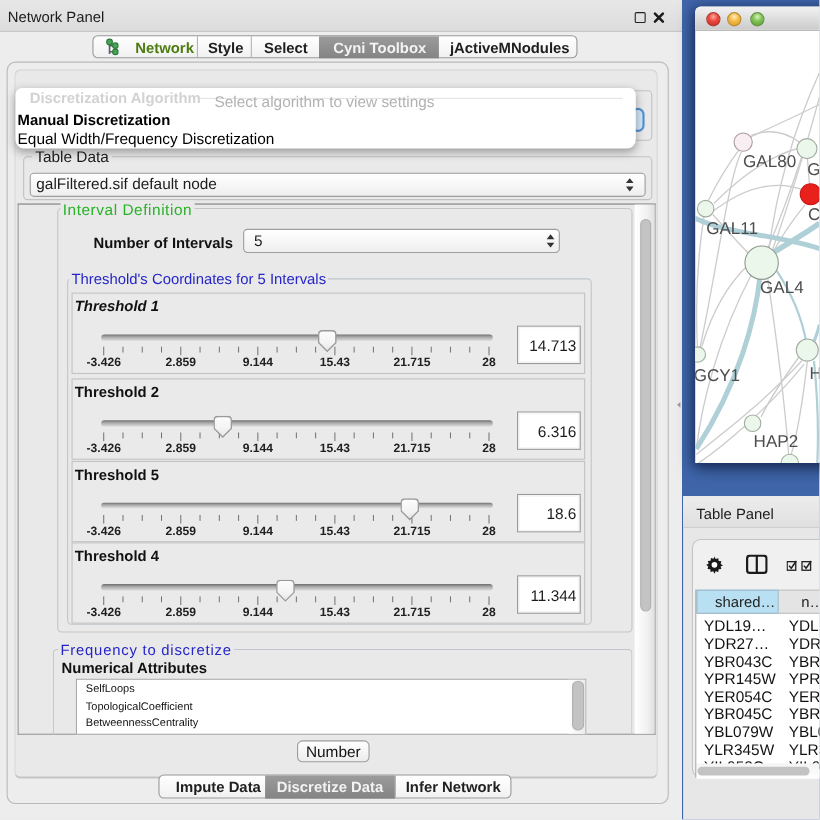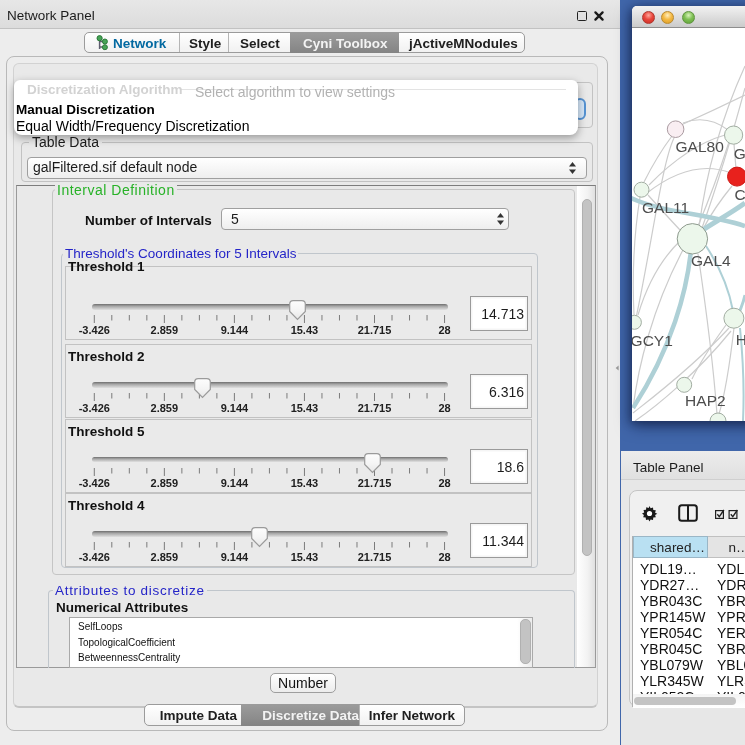--- a/index.html
+++ b/index.html
@@ -21,21 +21,21 @@
  border:1px solid #9b9b9b;border-radius:5px;box-sizing:border-box;"></div>
 <div class="abs" style="left:179px;top:33px;width:1px;height:19px;background:#b5b5b5;"></div>
 <div class="abs" style="left:228px;top:33px;width:1px;height:19px;background:#b5b5b5;"></div>
 <div class="abs" style="left:290px;top:32.5px;width:109px;height:20px;background:linear-gradient(#9b9b9b,#848484);"></div>
 <svg class="abs" style="left:95px;top:34px" width="13" height="17" viewBox="0 0 13 17">
  <path d="M4.6 5.5 V15 M4.6 7.5 H9.5 M4.6 13 H9.5" stroke="#5d5d6e" stroke-width="1.5" fill="none"></path>
  <circle cx="4.6" cy="4.2" r="2.6" fill="#47a457" stroke="#2c7a3a" stroke-width="1"></circle>
  <circle cx="9.9" cy="7.5" r="2.5" fill="#47a457" stroke="#2c7a3a" stroke-width="1"></circle>
  <circle cx="9.9" cy="13.2" r="2.5" fill="#47a457" stroke="#2c7a3a" stroke-width="1"></circle>
 </svg>
-<div class="abs bl" style="left:113px;top:36px;color:#0369a1;">Network</div>
+<div class="abs bl" style="left:123px;top:36px;color:#4d7c0f;">Network</div>
 <div class="abs bl" style="left:189px;top:36px;color:#202020;">Style</div>
 <div class="abs bl" style="left:240px;top:36px;color:#202020;">Select</div>
 <div class="abs bl" style="left:303px;top:36px;color:#f3f3f3;">Cyni Toolbox</div>
 <div class="abs bl" style="left:409px;top:36px;color:#202020;">jActiveMNodules</div>
 
 <div class="abs" style="left:6px;top:56px;width:602px;height:675px;box-sizing:border-box;
  border:1px solid #b9b9b9;border-radius:8px;background:#ededed;"></div>
 <div class="abs" style="left:13px;top:63px;width:585px;height:645px;box-sizing:border-box;
  border:1px solid #d2d2d2;border-bottom:2px solid #c4c4c4;border-radius:6px;background:#e9e9e9;"></div>
 
@@ -78,21 +78,21 @@
 <svg width="0" height="0" style="position:absolute">
     <defs>
       <linearGradient id="thumbg" x1="0" y1="0" x2="0" y2="1">
         <stop offset="0" stop-color="#fdfdfd"></stop>
         <stop offset="0.55" stop-color="#f4f4f4"></stop>
         <stop offset="1" stop-color="#e6e6e6"></stop>
       </linearGradient>
     </defs>
   </svg>
 <div class="abs" style="left:65px;top:266px;width:467px;height:74px;box-sizing:border-box;border:1px solid #c2c2c2;background:#eaeaea;"></div>
-<div class="abs bl" style="left:68px;top:259px;">Threshold 1</div>
+<div class="abs bl" style="left:68px;top:271px;font-style:italic;">Threshold 1</div>
 <div class="abs" style="left:92px;top:304px;width:356px;height:5.5px;border-radius:3px;
  background:linear-gradient(#6e6e6e 0%,#a9a9a9 40%,#e0e0e0 100%);box-sizing:border-box;"></div>
 <svg class="abs" style="left:65px;top:315px;" width="400" height="9" viewBox="0 0 400 9">
     <path d="M29.30 0 V8 M99.35 0 V8 M169.40 0 V8 M239.45 0 V8 M309.50 0 V8 M379.55 0 V8" stroke="#6e6e6e" stroke-width="0.9" fill="none"></path>
     <path d="M46.81 0 V5.5 M64.32 0 V5.5 M81.84 0 V5.5 M116.86 0 V5.5 M134.38 0 V5.5 M151.89 0 V5.5 M186.91 0 V5.5 M204.43 0 V5.5 M221.94 0 V5.5 M256.96 0 V5.5 M274.47 0 V5.5 M291.99 0 V5.5 M327.01 0 V5.5 M344.52 0 V5.5 M362.04 0 V5.5" stroke="#6e6e6e" stroke-width="0.9" fill="none"></path>
   </svg>
 <div class="abs" style="left:64.3px;top:324px;width:60px;text-align:center;font-size:11px;font-weight:bold;color:#202020;">-3.426</div>
 <div class="abs" style="left:134.3px;top:324px;width:60px;text-align:center;font-size:11px;font-weight:bold;color:#202020;">2.859</div>
 <div class="abs" style="left:204.4px;top:324px;width:60px;text-align:center;font-size:11px;font-weight:bold;color:#202020;">9.144</div>
 <div class="abs" style="left:274.4px;top:324px;width:60px;text-align:center;font-size:11px;font-weight:bold;color:#202020;">15.43</div>
@@ -159,37 +159,37 @@
 <div class="abs" style="left:344.5px;top:551px;width:60px;text-align:center;font-size:11px;font-weight:bold;color:#202020;">21.715</div>
 <div class="abs" style="left:414.6px;top:551px;width:60px;text-align:center;font-size:11px;font-weight:bold;color:#202020;">28</div>
 <svg class="abs" style="left:250.6px;top:527px;" width="18" height="21" viewBox="0 0 18 21">
  <path d="M4.2 0.65 H12.8 Q16.3 0.65 16.3 4.1 V11.5 L8.5 19.3 L0.7 11.5 V4.1 Q0.7 0.65 4.2 0.65 Z" fill="url(#thumbg)" stroke="#9a9a9a" stroke-width="1.2"></path>
   </svg>
 <div class="abs" style="left:470px;top:523px;width:58px;height:35px;box-sizing:border-box;border:1px solid #9a9a9a;box-shadow:inset 0 0 0 1.5px #f5f5f5;background:#ffffff;"></div>
 <div class="abs t" style="left:470px;top:533px;width:54px;text-align:right;">11.344</div>
 
 <div class="abs" style="left:48px;top:590px;width:527px;height:78px;box-sizing:border-box;
  border:1px solid #c0c6cc;border-bottom:none;border-radius:4px 4px 0 0;"></div>
-<div class="abs t" style="left:53px;top:583px;background:#e9e9e9;padding:0 2px;color:#2525c8;font-size:13.5px;letter-spacing:0.7px;">Attributes to discretize</div>
+<div class="abs t" style="left:53px;top:583px;background:#e9e9e9;padding:0 2px;color:#2525c8;font-size:13.5px;letter-spacing:0.7px;">Frequency to discretize</div>
 <div class="abs bl" style="left:56px;top:600px;">Numerical Attributes</div>
 <div class="abs" style="left:69px;top:617px;width:464px;height:51px;box-sizing:border-box;border:1px solid #a9a9a9;background:#ffffff;"></div>
 <div class="abs" style="left:517px;top:618px;width:15px;height:49px;background:linear-gradient(to right,#ffffff,#ececec);"></div>
 <div class="abs" style="left:519.5px;top:619px;width:11px;height:45px;border-radius:5px;background:#c3c3c3;border:1px solid #b0b0b0;box-sizing:border-box;"></div>
 <div class="abs" style="left:78px;top:619px;font-size:10px;color:#111;line-height:15.6px;">SelfLoops<br>TopologicalCoefficient<br>BetweennessCentrality</div>
 
 <div class="abs" style="left:270px;top:673px;width:66px;height:20px;box-sizing:border-box;
  border:1px solid #9e9e9e;border-radius:5px;background:linear-gradient(#ffffff,#ececec);"></div>
 <div class="abs t" style="left:270px;top:675px;width:66px;text-align:center;color:#111;">Number</div>
 
 <div class="abs" style="left:144px;top:704px;width:321px;height:22px;box-sizing:border-box;
  background:linear-gradient(#ffffff,#f1f1f1);border:1px solid #9b9b9b;border-radius:5px;"></div>
 <div class="abs" style="left:241px;top:704.5px;width:118px;height:21px;background:linear-gradient(#9b9b9b,#848484);"></div>
 <div class="abs" style="left:359px;top:705px;width:1px;height:20px;background:#b5b5b5;"></div>
 <div class="abs bl" style="left:144px;top:708px;width:109px;text-align:center;color:#202020;">Impute Data</div>
-<div class="abs bl" style="left:241px;top:708px;width:118px;text-align:right;color:#f3f3f3;">Discretize Data</div>
+<div class="abs bl" style="left:241px;top:708px;width:118px;text-align:center;color:#f3f3f3;">Discretize Data</div>
 <div class="abs bl" style="left:359px;top:708px;width:106px;text-align:center;color:#202020;">Infer Network</div>
 
 <svg class="abs" style="left:615px;top:365px;" width="4" height="6" viewBox="0 0 4 6">
  <path d="M3.6 0.4 L0.6 3 L3.6 5.6 Z" fill="#9a9a9a"></path>
   </svg>
 
 <div class="abs" style="left:14px;top:80px;width:564px;height:54.5px;background:#ffffff;
  border-radius:6px 6px 8px 8px;box-shadow:0 3px 9px rgba(0,0,0,0.35);"></div>
 <div class="abs" style="left:180px;top:89px;width:386px;height:1px;background:#e3e3e3;"></div>
 <div class="abs bl" style="left:27px;top:82px;color:#d2d2d2;">Discretization Algorithm</div>

